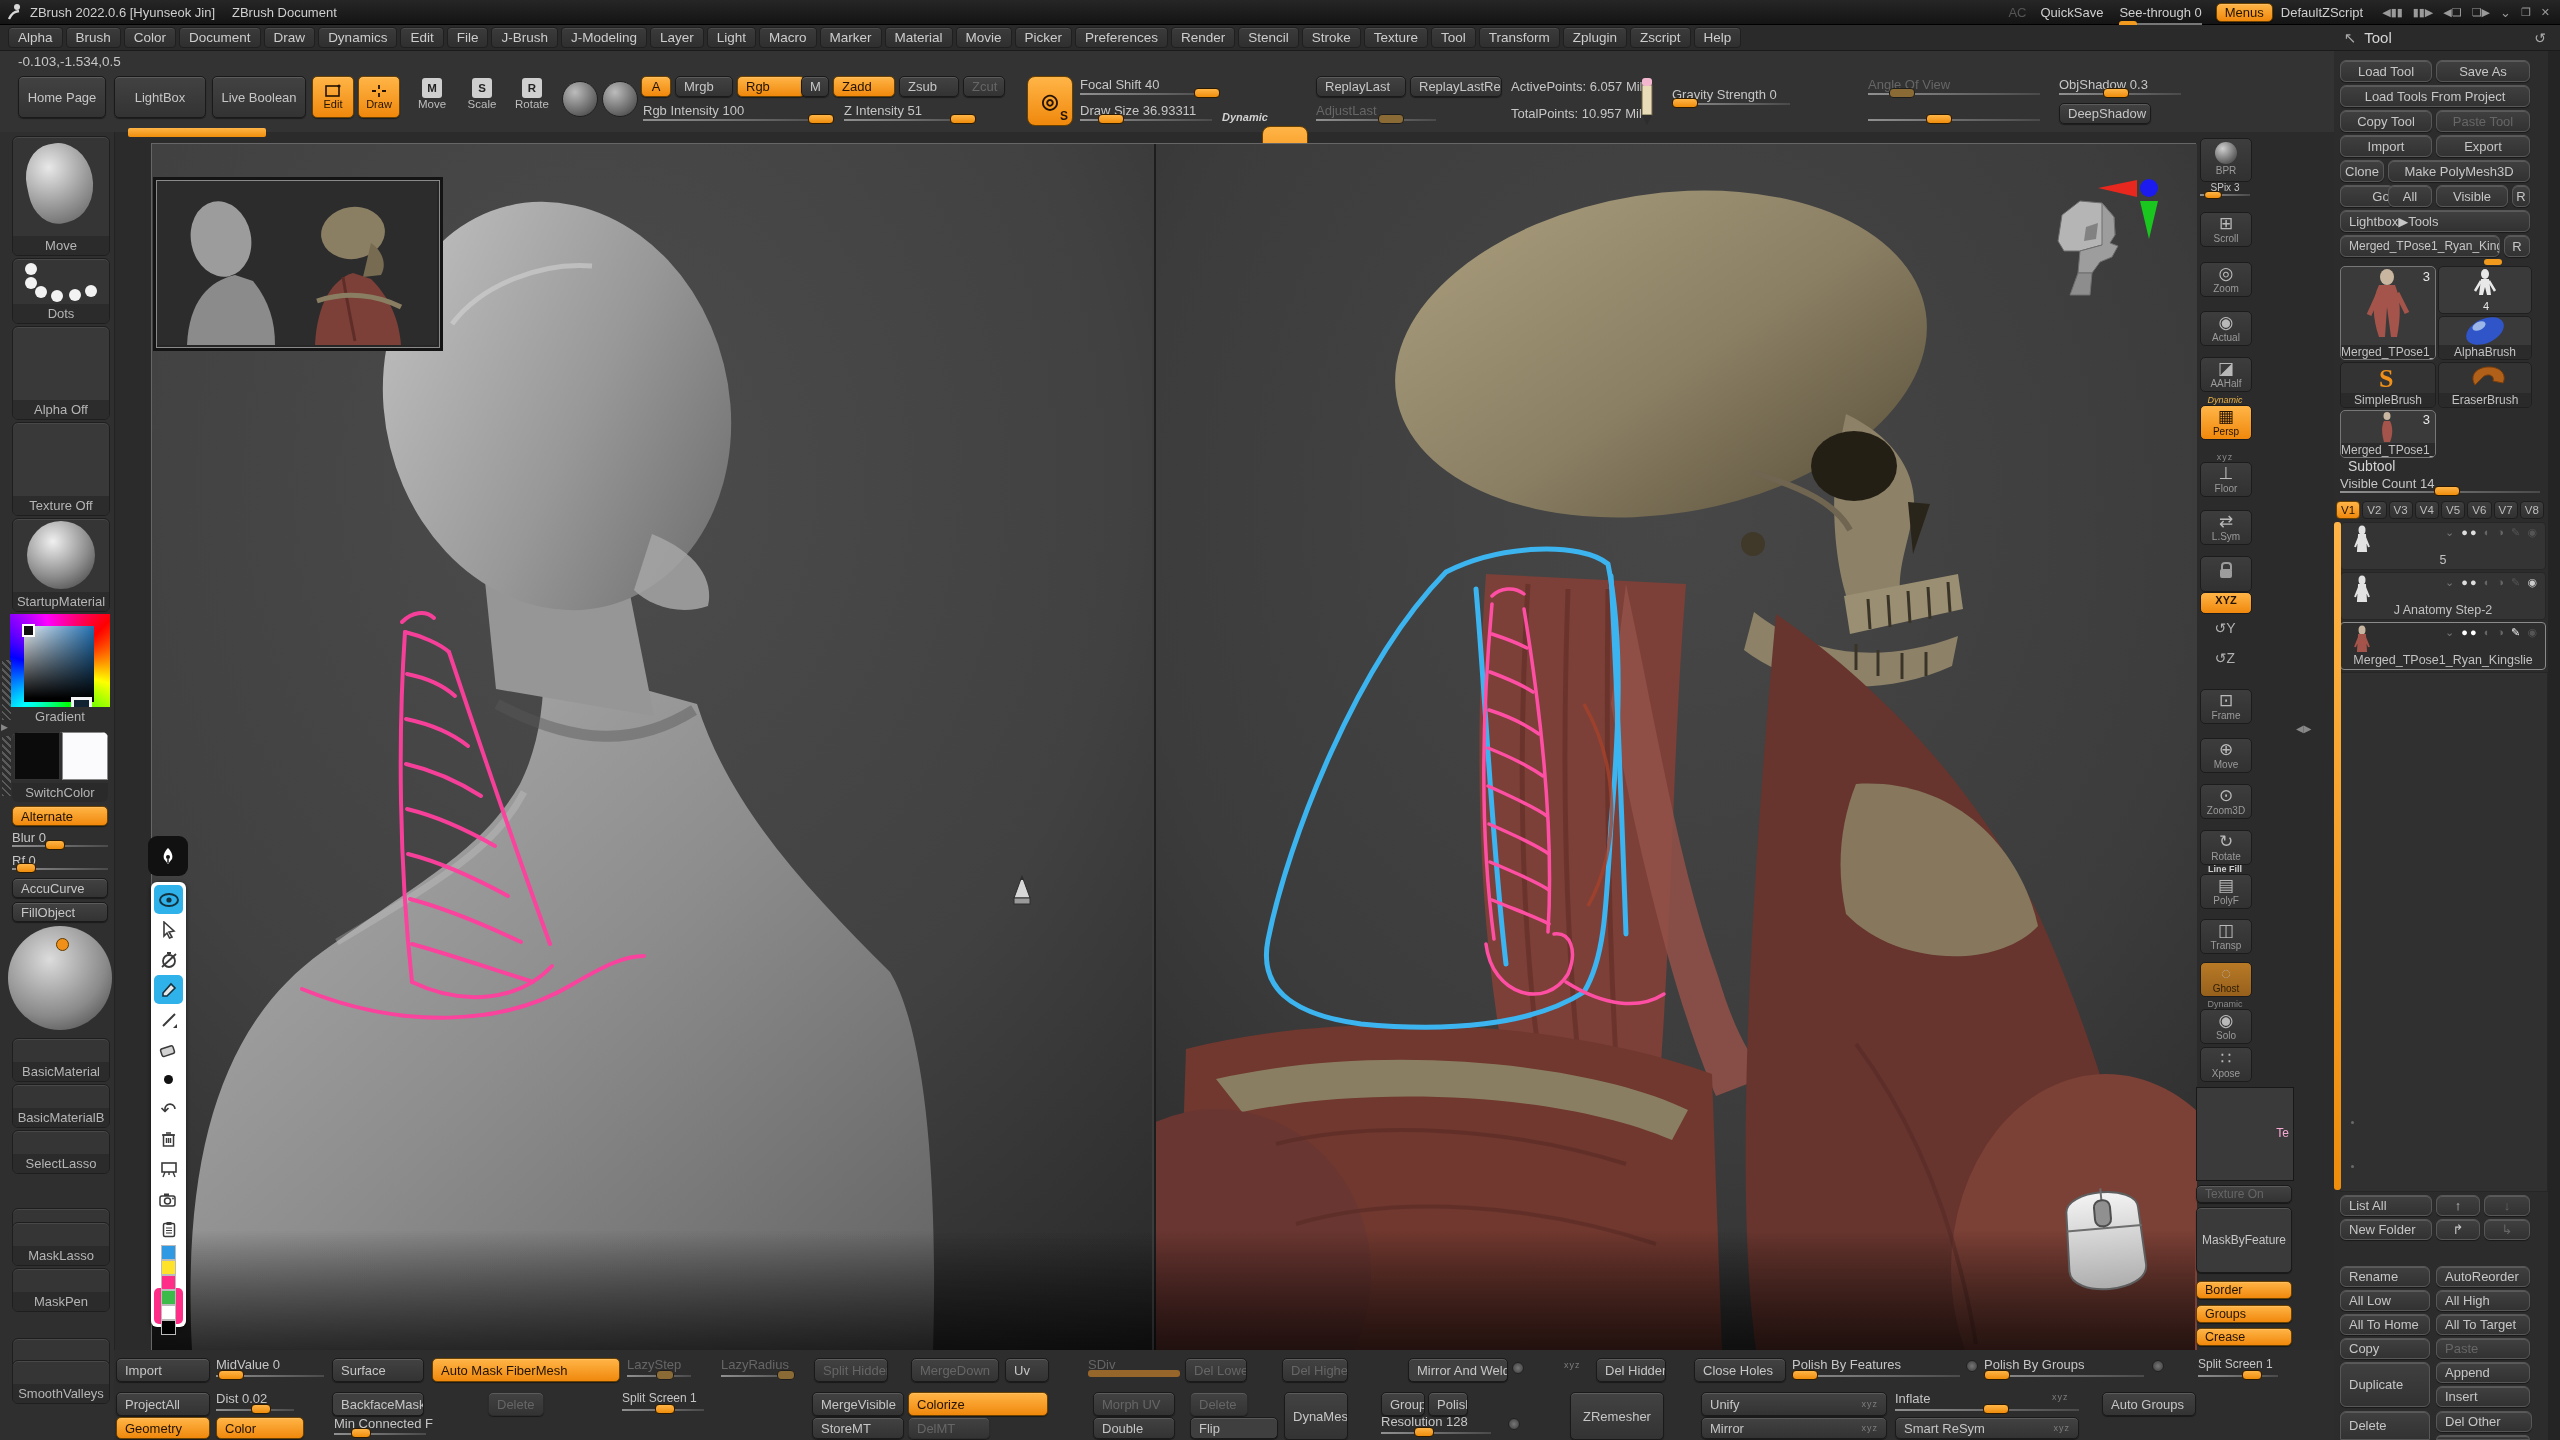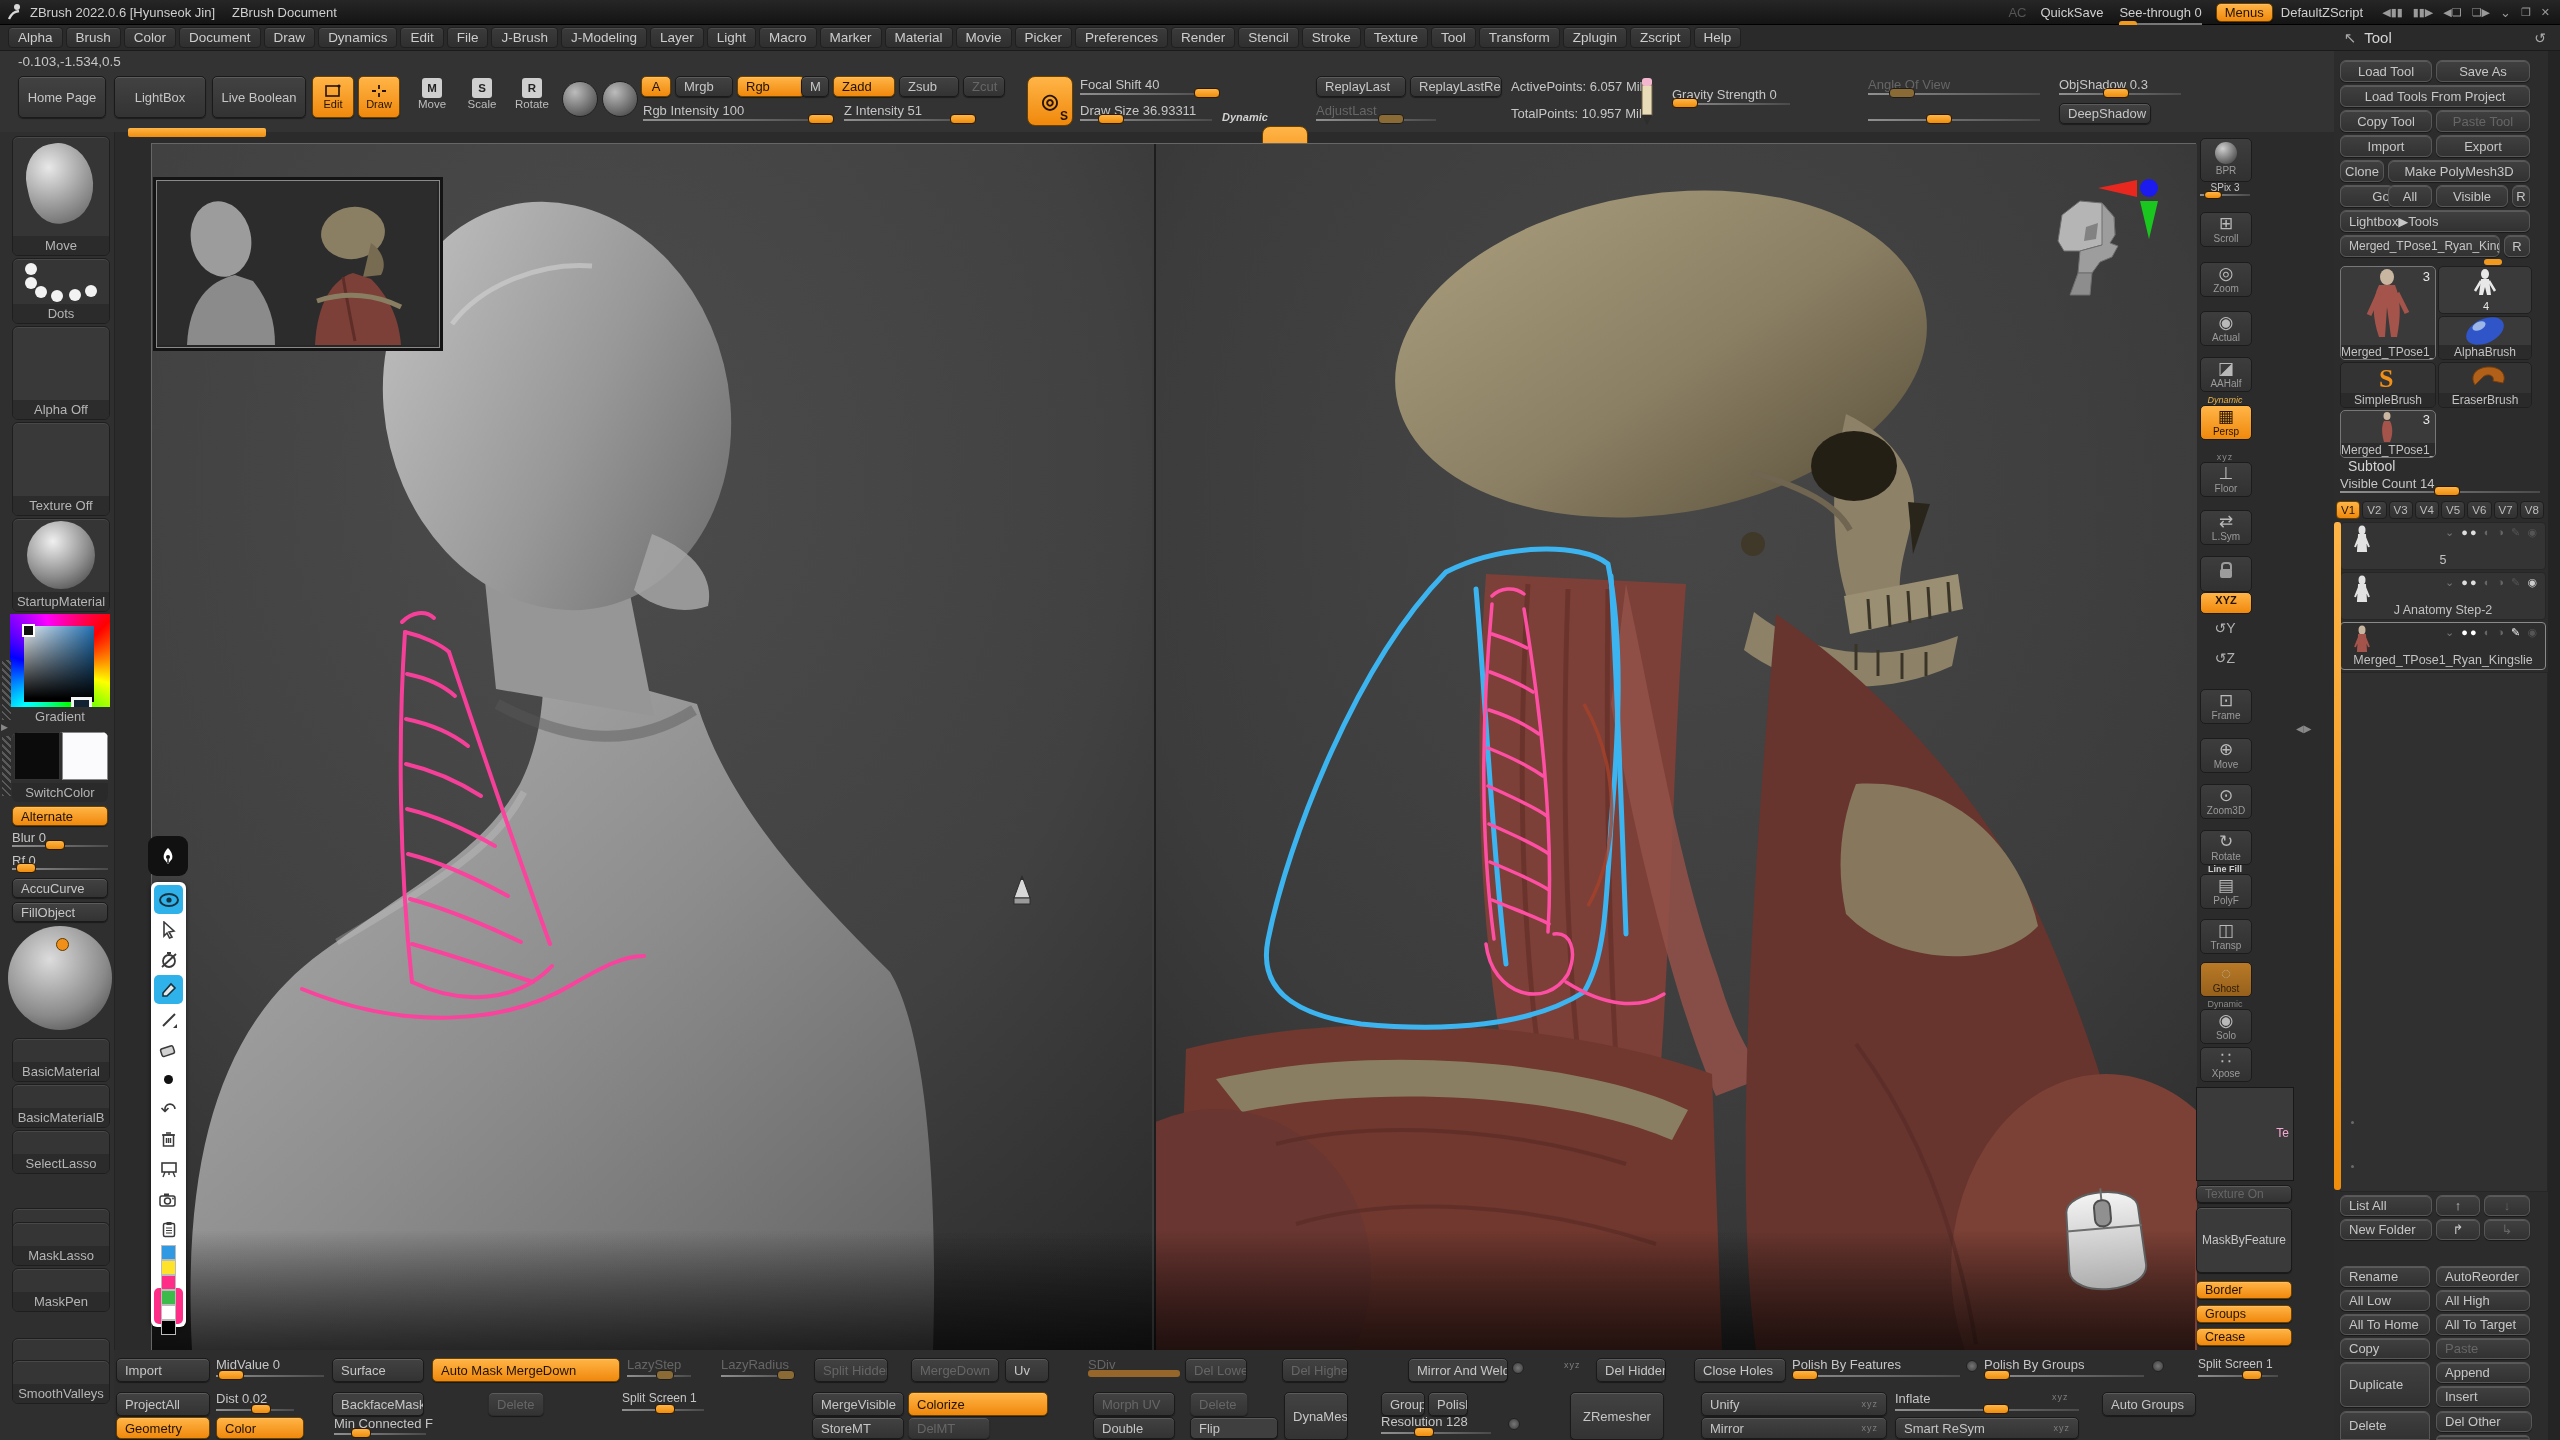--- a/index.html
+++ b/index.html
@@ -856,21 +856,21 @@
     </div>
   <div class="sld" style="left:216px;top:1357px;width:108px;height:24px;">
       <span class="lbl">MidValue 0</span>
       <i class="track"></i>
       <i class="hd" style="left:2%"></i>
     </div>
   <div class="btn abs bb" style="left:332px;top:1358px;width:92px;">
       <span>Surface</span>
     </div>
   <div class="btn abs bb orange" style="left:432px;top:1358px;width:188px;">
-      <span>Auto Mask MergeDown</span>
+      <span>Auto Mask FiberMesh</span>
     </div>
   <div class="sld dim" style="left:627px;top:1357px;width:64px;height:24px;">
       <span class="lbl">LazyStep</span>
       <i class="track"></i>
       <i class="hd" style="left:45%;width:16px;"></i>
     </div>
   <div class="sld dim" style="left:721px;top:1357px;width:72px;height:24px;">
       <span class="lbl">LazyRadius</span>
       <i class="track"></i>
       <i class="hd" style="left:78%;width:16px;"></i>

